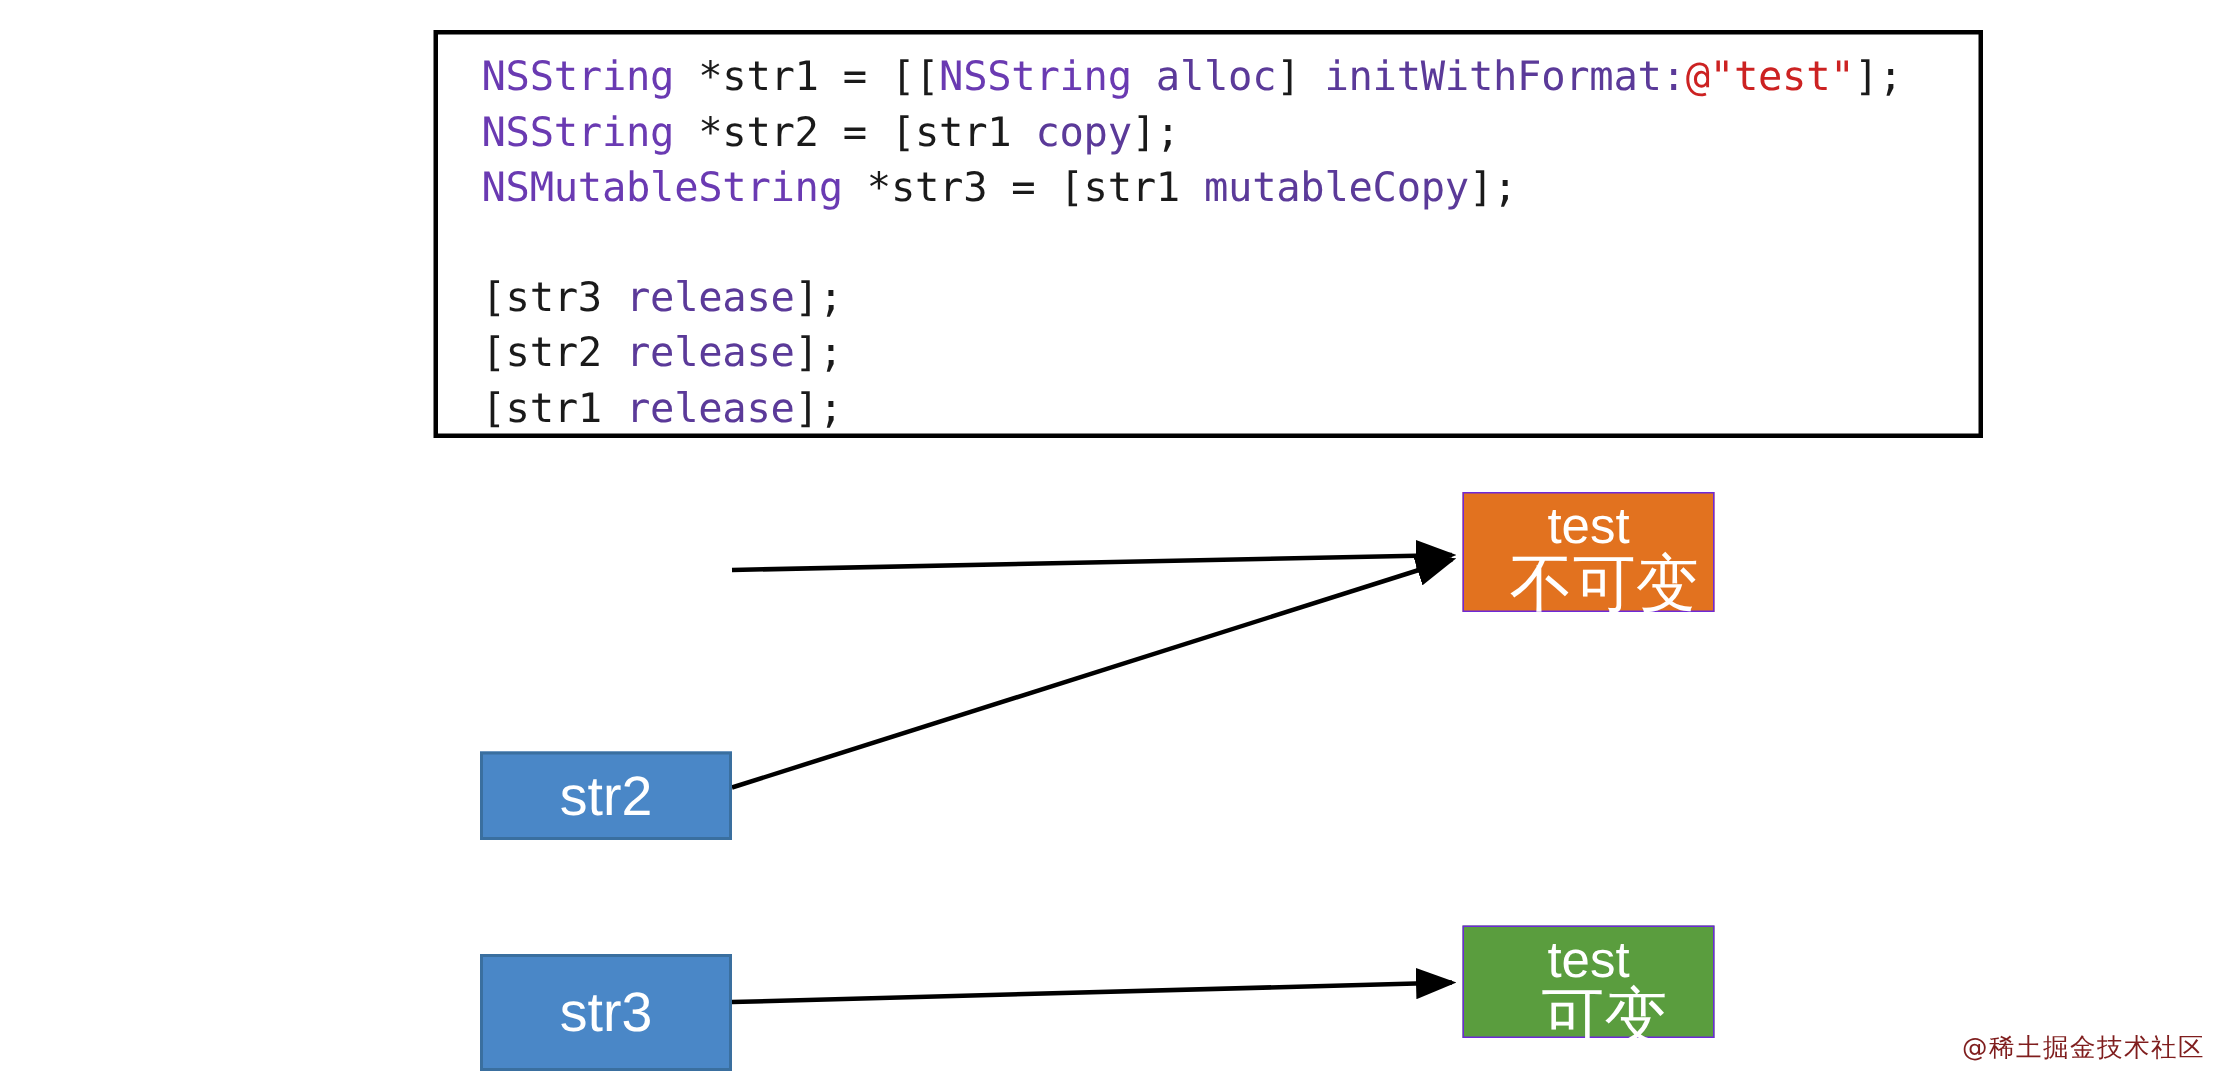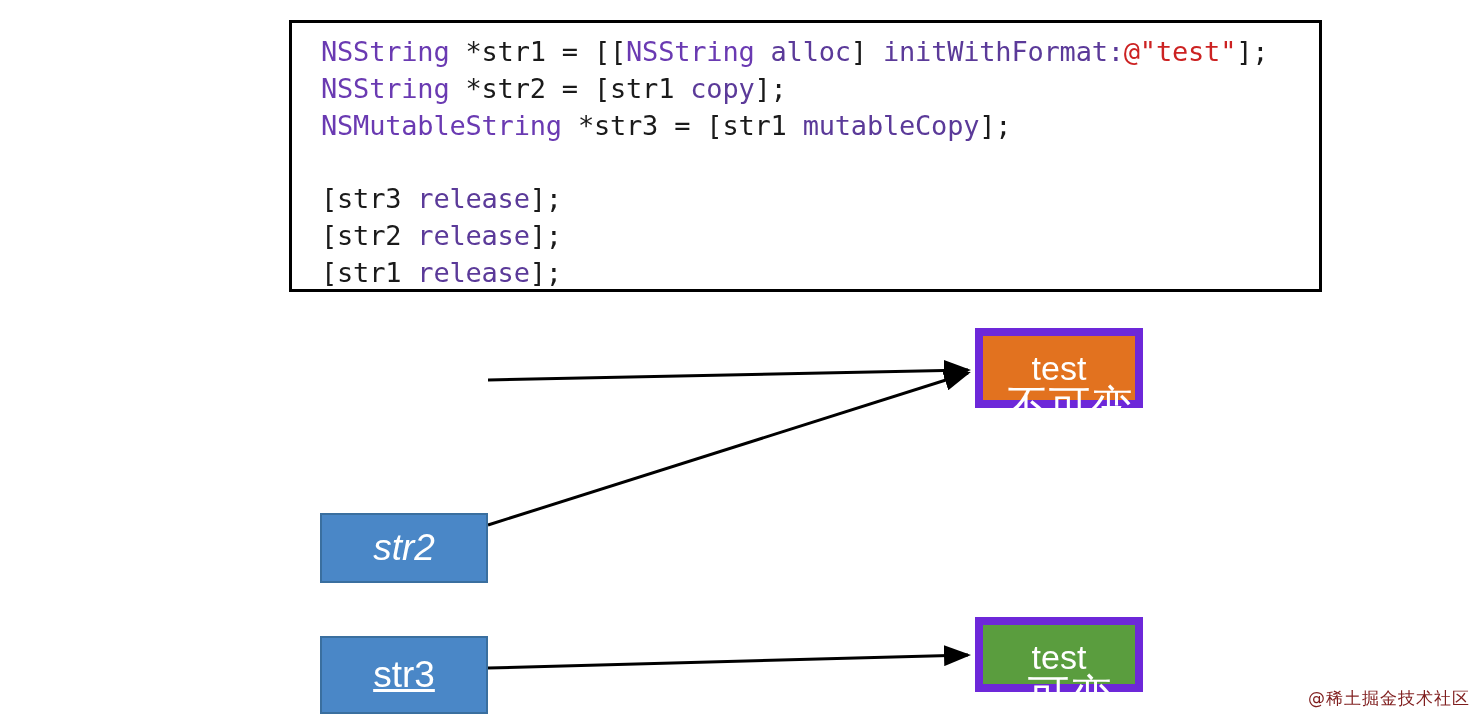--- a/index.html
+++ b/index.html
@@ -71,42 +71,42 @@
     text-align: center;
   }
   .node-var {
     background: #4a87c7;
     border: 2px solid #3a6f9f;
     font-size: 37px;
     line-height: 40px;
     font-family: "Liberation Sans", sans-serif;
   }
   .node-obj {
-    border: 8px solid #6d28d9;
+    border: 1px solid #6d28d9;
     font-size: 34px;
     line-height: 37px;
     font-family: "Liberation Sans", sans-serif;
     overflow: visible;
     justify-content: space-between;
-    padding-top: 14px;
+    padding-top: 4px;
   }
   .node-obj.immutable { background: #e2721f; }
   .node-obj.mutable   { background: #5a9d3e; }
   .obj-sub {
     font-size: 42px;
     line-height: 40px;
     font-family: Liberation Mono, monospace;
     margin-top: 2px;
     margin-left: 21px;
   }
 
   
   #node-str1 { left: 320px; top: 344px; width: 168px; height: 78px; }
-  #node-str2 { left: 320px; top: 513px; width: 168px; height: 70px; font-style: italic; }
-  #node-str3 { left: 320px; top: 636px; width: 168px; height: 78px; text-decoration: underline; }
+  #node-str2 { left: 320px; top: 501px; width: 168px; height: 59px; }
+  #node-str3 { left: 320px; top: 636px; width: 168px; height: 78px; }
   #node-obj-immutable { left: 975px; top: 328px; width: 168px; height: 80px; }
   #node-obj-mutable   { left: 975px; top: 617px; width: 168px; height: 75px; }
 
   
   #watermark {
     position: absolute;
     right: 12px;
     bottom: 12px;
     color: #7f1d1d;
     font-size: 17px;

